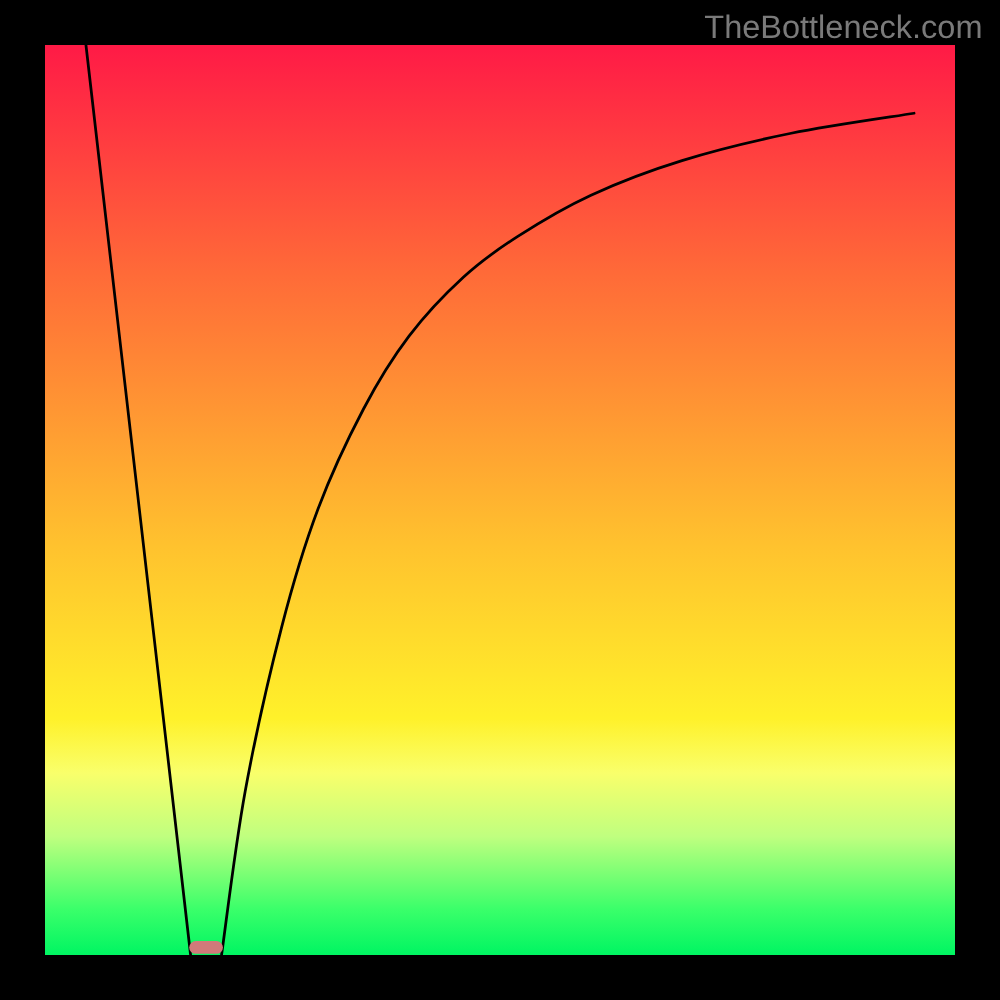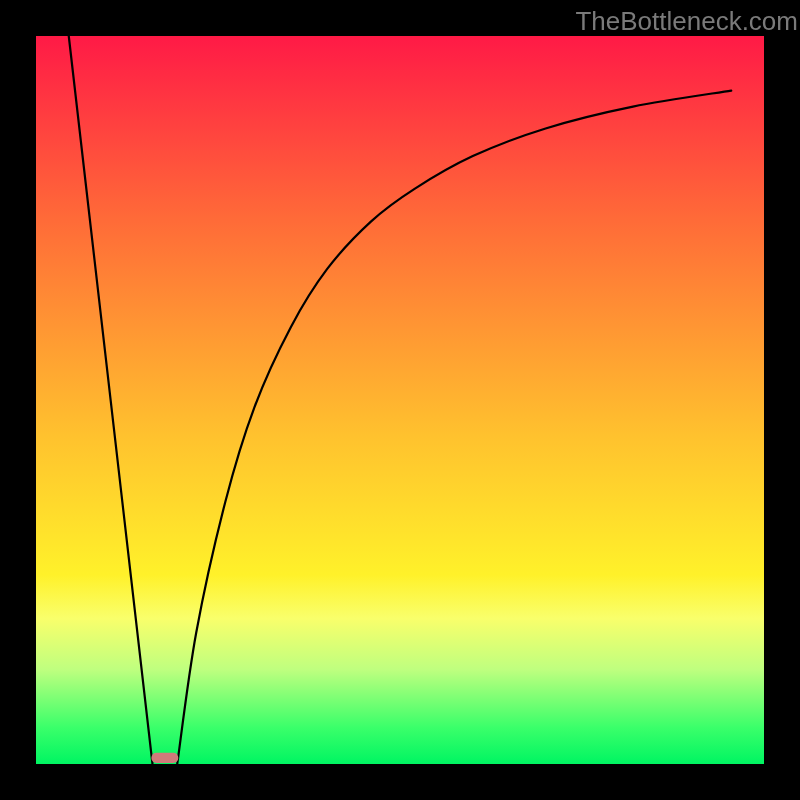--- a/index.html
+++ b/index.html
@@ -11,21 +11,21 @@
     overflow: hidden;
   }
   .chart-container {
     position: relative;
     width: 800px;
     height: 800px;
   }
   .watermark {
     position: absolute;
     top: 6px;
-    right: 2px;
+    right: 14px;
     font-family: Arial, Helvetica, sans-serif;
     font-size: 26px;
     color: #7a7a7a;
     z-index: 10;
   }
   svg {
     display: block;
   }
 </style>
 </head>

